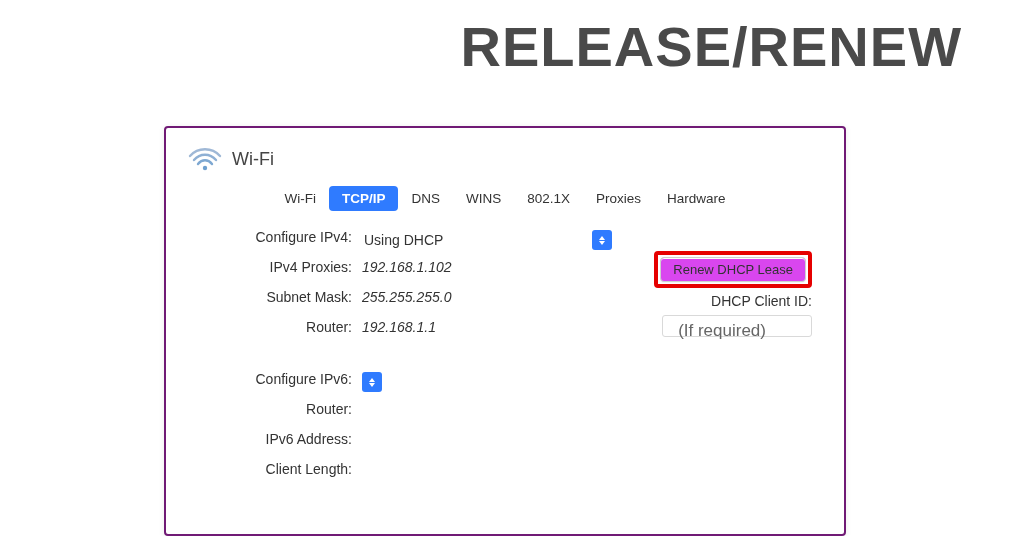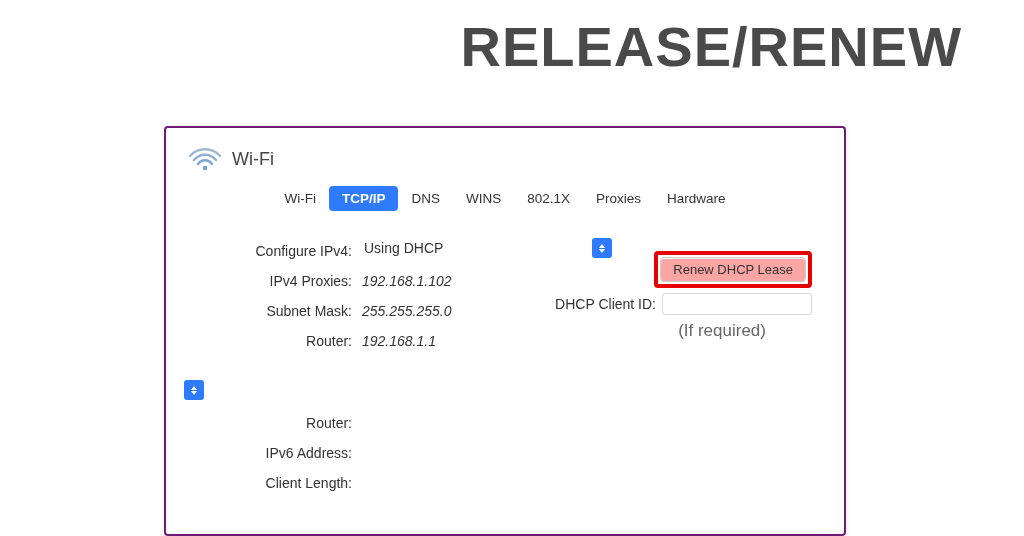--- a/index.html
+++ b/index.html
@@ -72,21 +72,21 @@
   }
 
   .form-area {
     position: relative;
     font-size: 14px;
     color: #333;
   }
 
   .row {
     display: flex;
-    align-items: flex-end;
+    align-items: flex-start;
     height: 30px;
   }
   .row .label {
     width: 178px;
     text-align: right;
     padding-right: 10px;
     color: #333;
   }
   .row .value {
     flex: 0 0 180px;
@@ -94,21 +94,20 @@
     color: #333;
     font-style: italic;
   }
 
   .select-wrap {
     display: inline-flex;
     align-items: center;
     width: 250px;
     height: 22px;
     position: relative;
-    margin-top: 11px;
   }
   .select-text {
     flex: 1;
     padding-left: 2px;
   }
   .select-btn {
     width: 20px;
     height: 20px;
     background: #2f7bff;
     border-radius: 3px;
@@ -129,36 +128,37 @@
   .renew-wrap {
     position: absolute;
     right: 14px;
     top: 22px;
     border: 4px solid #e60000;
     border-radius: 4px;
     padding: 2px;
   }
   .renew-btn {
     display: inline-block;
-    background: #fca5a5;
+    background: #d946ef;
     border: 1px solid #cfcfcf;
     border-radius: 4px;
     font-size: 13px;
     padding: 4px 12px;
     color: #333;
     box-shadow: inset 0 1px 0 #fff, 0 1px 1px rgba(0,0,0,0.05);
   }
 
   .dhcp-client {
     position: absolute;
     right: 14px;
     top: 64px;
     display: flex;
-    align-items: center;
+    align-items: flex-end;
     gap: 6px;
+    flex-direction: column;
   }
   .dhcp-client .cid-label { font-size: 14px; color:#333; }
   .dhcp-client input {
     width: 150px;
     height: 22px;
     border: 1px solid #d9d9d9;
     border-radius: 3px;
     background: #fff;
     font-size: 13px;
     padding: 0 4px;
@@ -239,20 +239,21 @@
 
     <div class="dhcp-client">
       <span class="cid-label">DHCP Client ID:</span>
       <input type="text" value="" style="">
     </div>
     <div class="if-required">(If required)</div>
 
     <div class="section-gap"></div>
 
     <div class="row">
+      <span class="label">Configure IPv6:</span>
       <span class="select-wrap">
         <span class="select-btn">
           <span class="arrow up"></span>
             <span class="arrow down"></span>
         </span>
       </span>
     </div>
 
     <div class="row">
       <span class="label">Router:</span>

